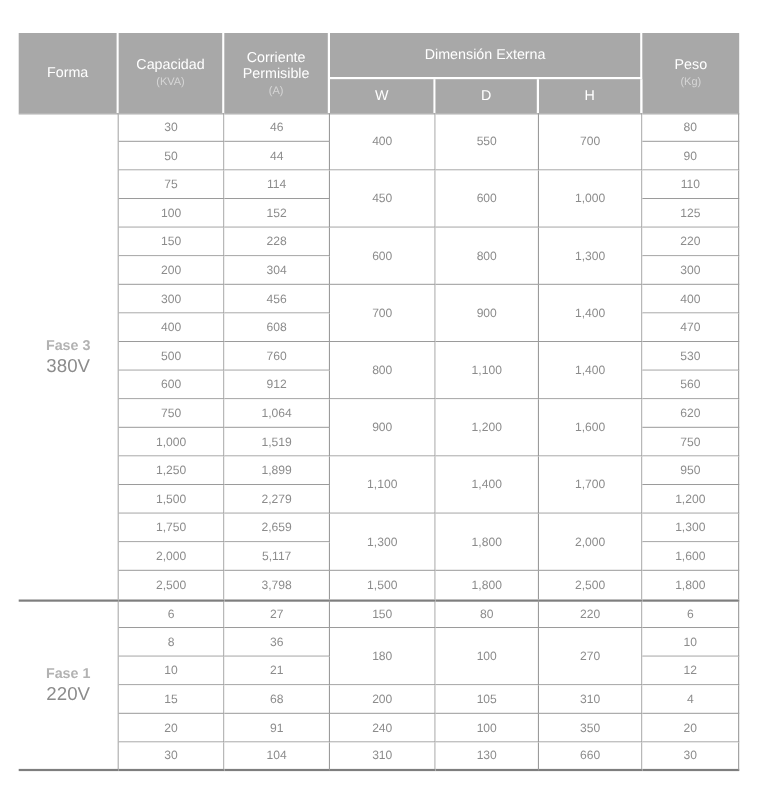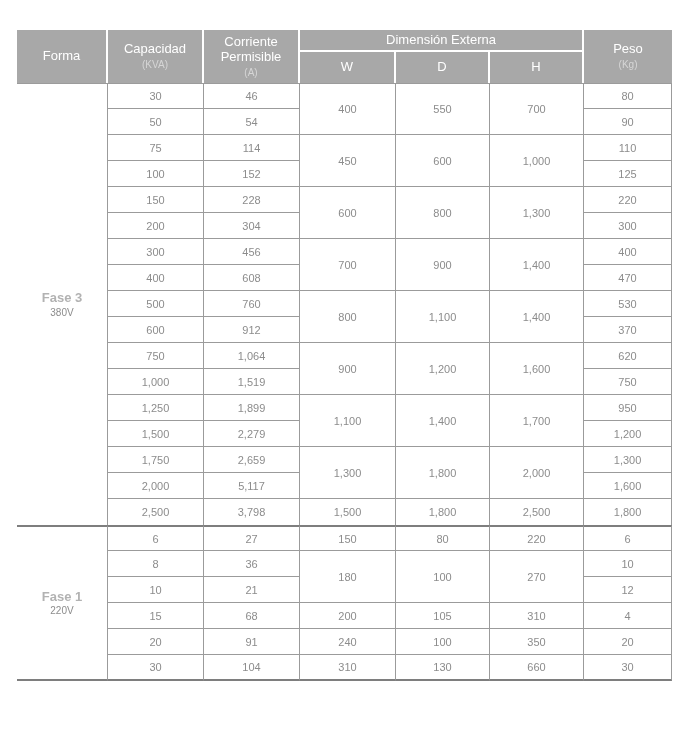--- a/index.html
+++ b/index.html
@@ -33,21 +33,21 @@
     background: var(--header-bg);
     color: var(--header-text);
     font-weight: normal;
     font-size: 13px;
     text-align: center;
     vertical-align: middle;
     line-height: 1.15;
   }
   thead th.sep-r { border-right: 2px solid #ffffff; }
   thead th.sep-b { border-bottom: 2px solid #ffffff; }
-  th.h-row1 { height: 22px; }
+  th.h-row1 { height: 42px; }
   th.h-row2 { height: 31px; }
   .unit {
     display: block;
     font-size: 10px;
     color: var(--header-subtext);
     margin-top: 2px;
   }
   .hline { display: block; text-align: center; }
   
   tbody td {
@@ -61,21 +61,21 @@
     background: #ffffff;
   }
   tbody td:last-child { border-right: 1px solid var(--border); }
   tr.first-row td { border-top: 1px solid var(--border); }
   tr.section-start td { border-top: 2px solid var(--border-strong); }
   tr.section-end td { border-bottom: none; margin-top: 16px; }
   tr.table-end td { border-bottom: 2px solid var(--border-strong); }
   td.forma-cell { border-bottom: none; }
   td.forma-cell.forma-end { border-bottom: 2px solid var(--border-strong); }
   .forma-main { font-size: 13px; color: var(--forma-text); line-height: 1.3; font-weight: bold; }
-  .forma-sub  { font-size: 10px; color: var(--forma-subtext); line-height: 1.2; }
+  .forma-sub  { font-size: 17px; color: var(--forma-subtext); line-height: 1.2; }
 </style>
 </head>
 <body>
 
 <div class="page">
   <table class="spec">
     <colgroup>
       <col style="width:91px">
       <col style="width:96px">
       <col style="width:96px">
@@ -126,21 +126,21 @@
           </td>
           <td>30</td>
           <td>46</td>
           <td rowspan="2">400</td>
           <td rowspan="2">550</td>
           <td rowspan="2">700</td>
           <td>80</td>
         </tr>
         <tr>
           <td>50</td>
-          <td>54</td>
+          <td>44</td>
           <td>90</td>
         </tr>
         <tr>
           <td>75</td>
           <td>114</td>
           <td rowspan="2">450</td>
           <td rowspan="2">600</td>
           <td rowspan="2">1,000</td>
           <td>110</td>
         </tr>
@@ -179,21 +179,21 @@
           <td>500</td>
           <td>760</td>
           <td rowspan="2">800</td>
           <td rowspan="2">1,100</td>
           <td rowspan="2">1,400</td>
           <td>530</td>
         </tr>
         <tr>
           <td>600</td>
           <td>912</td>
-          <td>370</td>
+          <td>560</td>
         </tr>
         <tr>
           <td>750</td>
           <td>1,064</td>
           <td rowspan="2">900</td>
           <td rowspan="2">1,200</td>
           <td rowspan="2">1,600</td>
           <td>620</td>
         </tr>
         <tr>

